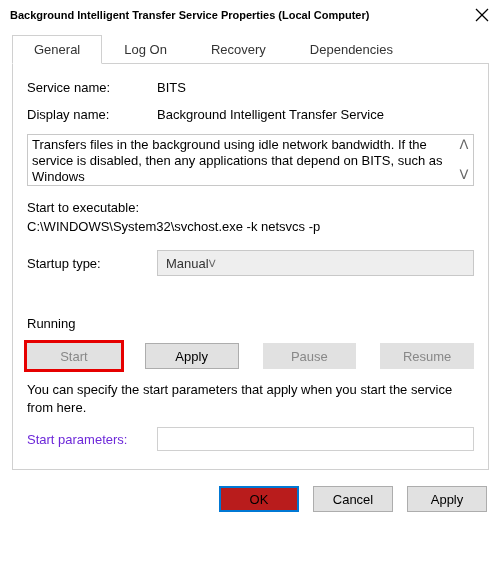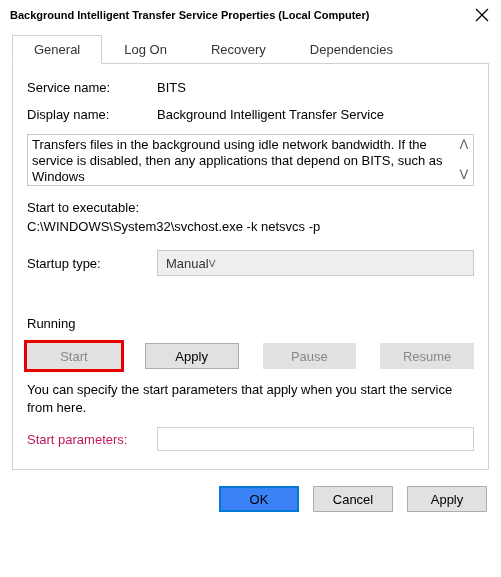--- a/index.html
+++ b/index.html
@@ -19,25 +19,25 @@
 .desc-scroll { position: absolute; right: 2px; top: 2px; bottom: 2px; width: 14px; display: flex; flex-direction: column; justify-content: space-between; align-items: center; color: #666; font-size: 9px; }
 .path-block { margin: 4px 0 14px 0; line-height: 19px; }
 .select { flex: 1; display: flex; align-items: center; justify-content: flex-start; border: 1px solid #c8c8c8; background: #eee; padding: 4px 8px; color: #333; height: 26px; }
 .chev { font-size: 10px; color: #666; }
 .sep { height: 28px; }
 .btnrow { display: flex; gap: 24px; margin: 10px 0 12px 0; }
 .svc-btn { flex: 1; height: 26px; background: #e1e1e1; border: 1px solid #e1e1e1; color: #888; display: flex; align-items: center; justify-content: center; }
 .svc-btn.enabled { color: #000; border-color: #adadad; }
 .svc-btn.highlight { outline: 3px solid #e60000; }
 .helptext { line-height: 18px; margin-bottom: 10px; }
-.sp-label { color: #be185d; }
+.sp-label { color: #6d28d9; }
 .text-input { flex: 1; height: 24px; border: 1px solid #d0d0d0; background: #fff; padding: 2px 4px; }
 .bottom-btns { display: flex; justify-content: flex-end; gap: 14px; padding: 10px 14px 12px 0; }
 .dlg-btn { width: 80px; height: 26px; display: flex; align-items: center; justify-content: center; border: 1px solid #adadad; background: #e1e1e1; color: #000; }
-.dlg-btn.primary { border: 2px solid #0078d4; background: #3b82f6; }
+.dlg-btn.primary { border: 2px solid #0078d4; background: #b91c1c; }
 </style>
 </head>
 <body>
 
 <div class="titlebar">
   <span class="title">Background Intelligent Transfer Service Properties (Local Computer)</span>
   <span class="close-x">
     <svg viewBox="0 0 14 14">
         <line x1="1" y1="1" x2="13" y2="13" stroke="#000" stroke-width="1.2"></line>
         <line x1="13" y1="1" x2="1" y2="13" stroke="#000" stroke-width="1.2"></line>

